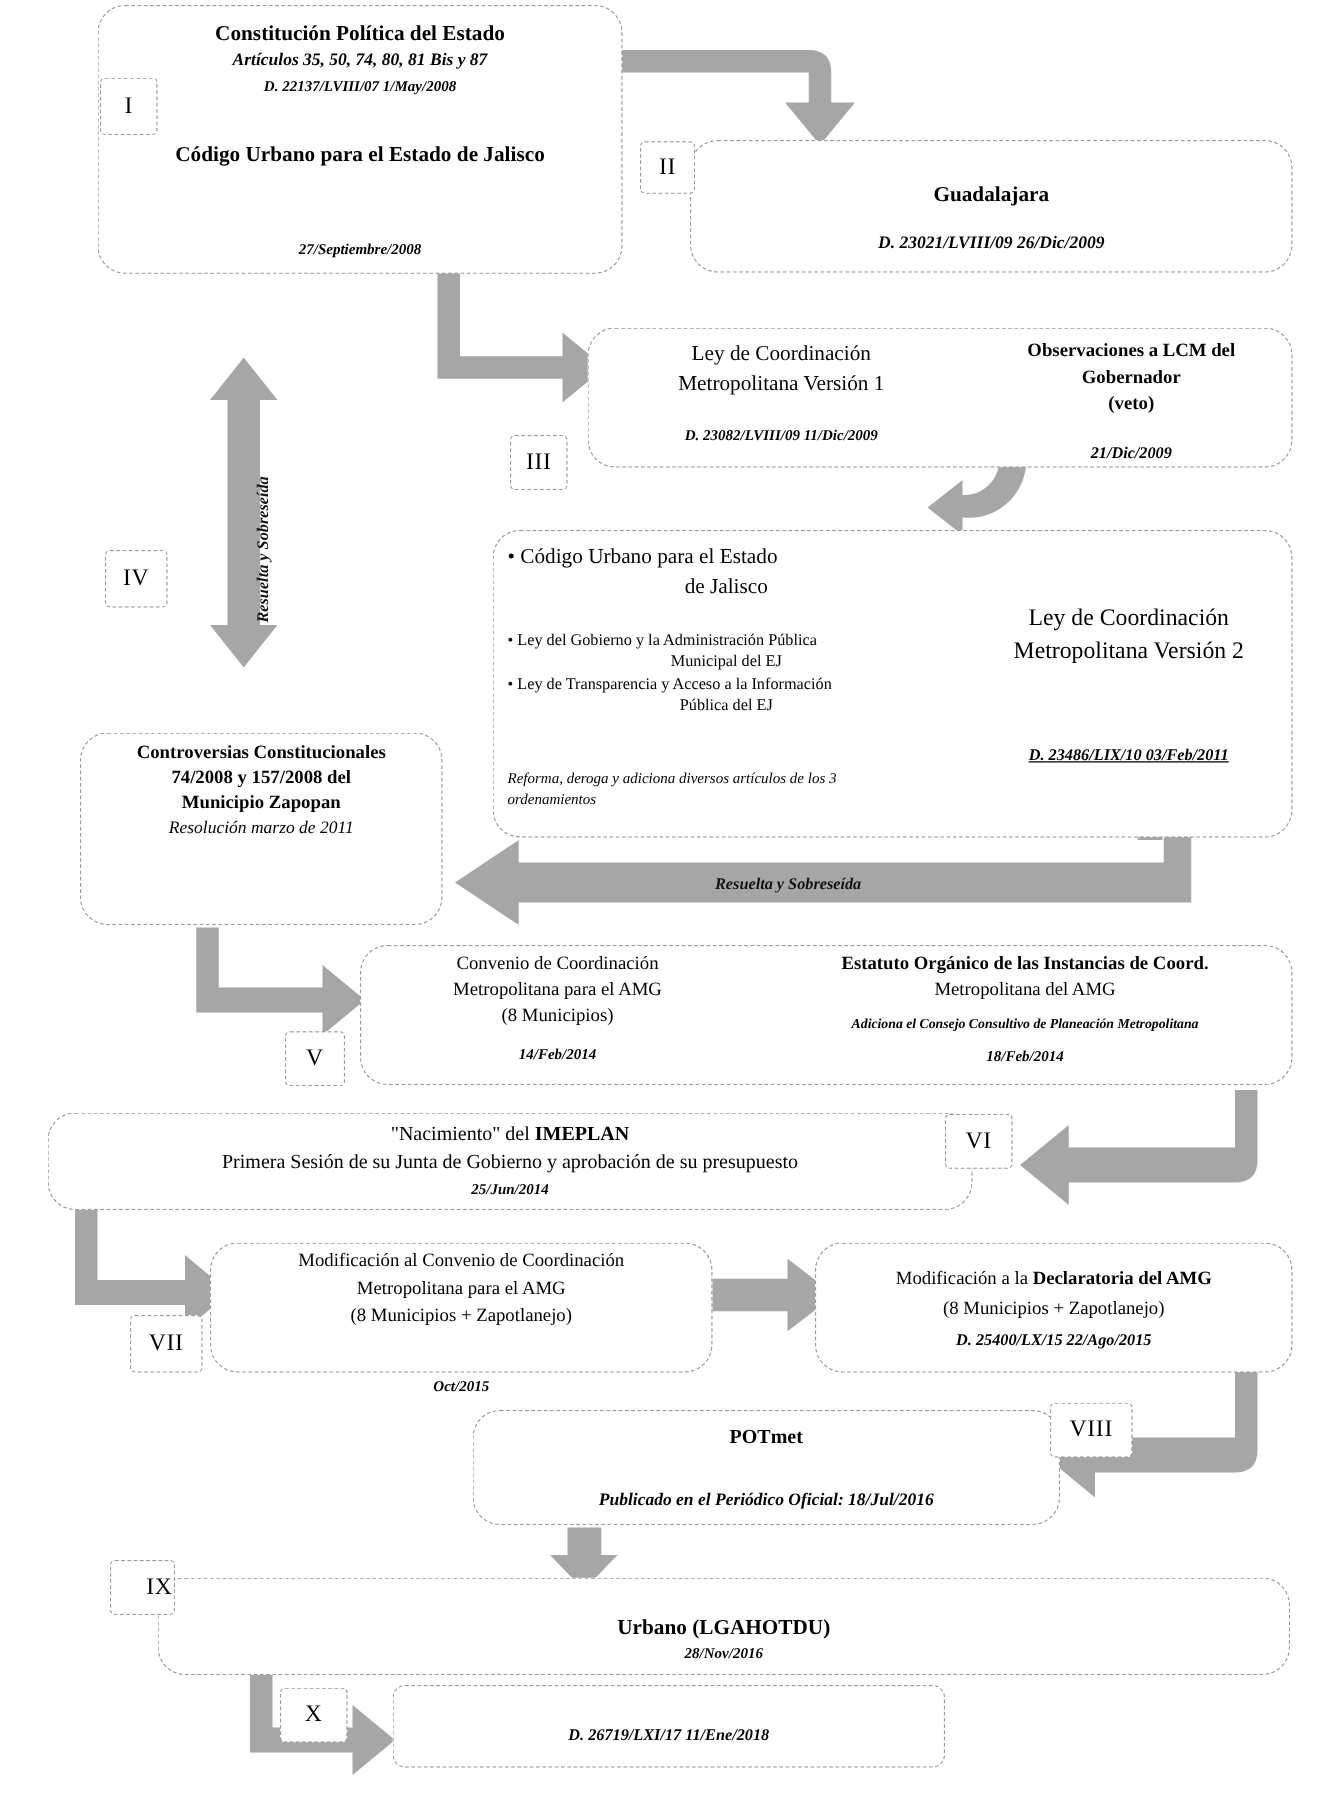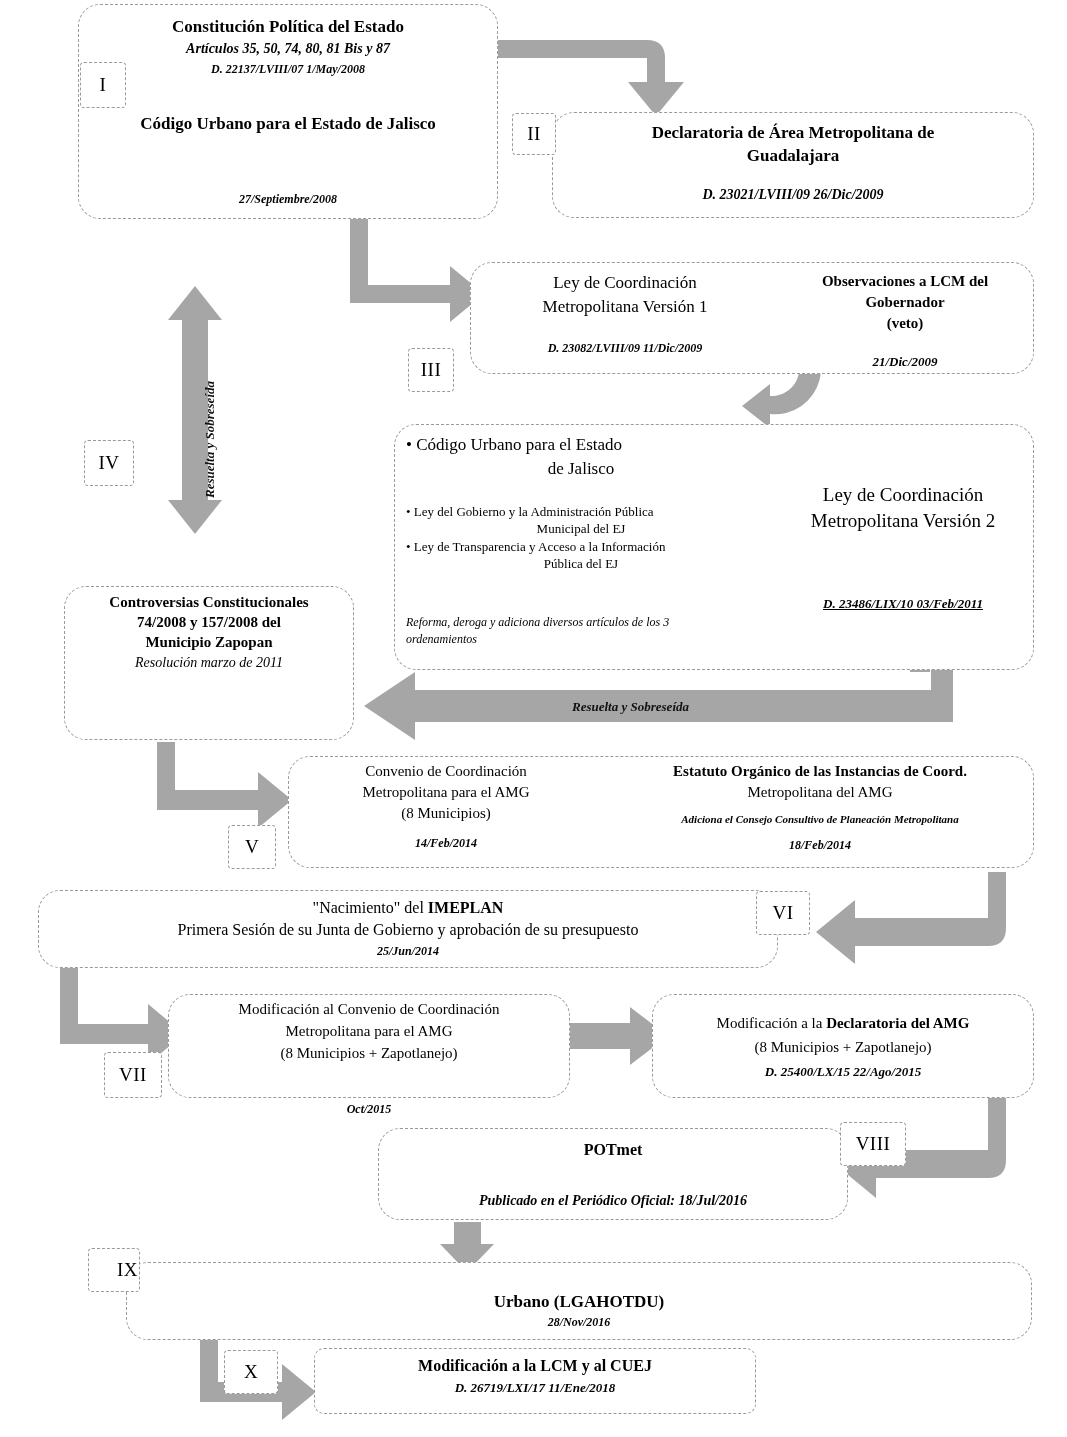--- a/index.html
+++ b/index.html
@@ -140,21 +140,20 @@
 
   <div class="tb t17 b" style="left:86px; top:113px; width:404px;">Código Urbano para el Estado de Jalisco</div>
   <div class="tb t12 bi" style="left:86px; top:192px; width:404px;">27/Septiembre/2008</div>
 
   <div class="rect" style="left:80px; top:62px; width:46px; height:46px;">
     <span class="roman">I</span>
   </div>
 
   <div class="box" style="left:552px; top:112px; width:482px; height:106px;"></div>
 
-  <div class="tb t17 b" style="left:562px; top:122px; width:462px;">Declaratoria de Área Metropolitana de</div>
   <div class="tb t17 b" style="left:562px; top:145px; width:462px;">Guadalajara</div>
   <div class="tb t14 bi" style="left:562px; top:186px; width:462px;">D. 23021/LVIII/09 26/Dic/2009</div>
 
   <div class="rect" style="left:512px; top:113px; width:44px; height:42px;">
     <span class="roman">II</span>
   </div>
 
   <div class="box" style="left:470px; top:262px; width:564px; height:112px;"></div>
 
   <div class="tb t17" style="left:480px; top:272px; width:290px;">Ley de Coordinación</div>
@@ -258,20 +257,19 @@
 
   <div class="tb t17 b" style="left:132px; top:1291px; width:894px;">Urbano (LGAHOTDU)</div>
   <div class="tb t12 bi" style="left:132px; top:1315px; width:894px;">28/Nov/2016</div>
 
   <div class="rect" style="left:88px; top:1248px; width:52px; height:44px;padding-left:27px;">
     <span class="roman">IX</span>
   </div>
 
   <div class="box" style="left:314px; top:1348px; width:442px; height:66px; border-radius:10px;"></div>
 
-  <div class="tb t16 b" style="left:318px; top:1356px; width:434px;">Modificación a la LCM y al CUEJ</div>
   <div class="tb t13 bi" style="left:318px; top:1380px; width:434px;">D. 26719/LXI/17 11/Ene/2018</div>
 
   <div class="rect" style="left:224px; top:1350px; width:54px; height:44px;">
     <span class="roman">X</span>
   </div>
 
 </div>
 
 </body></html>

